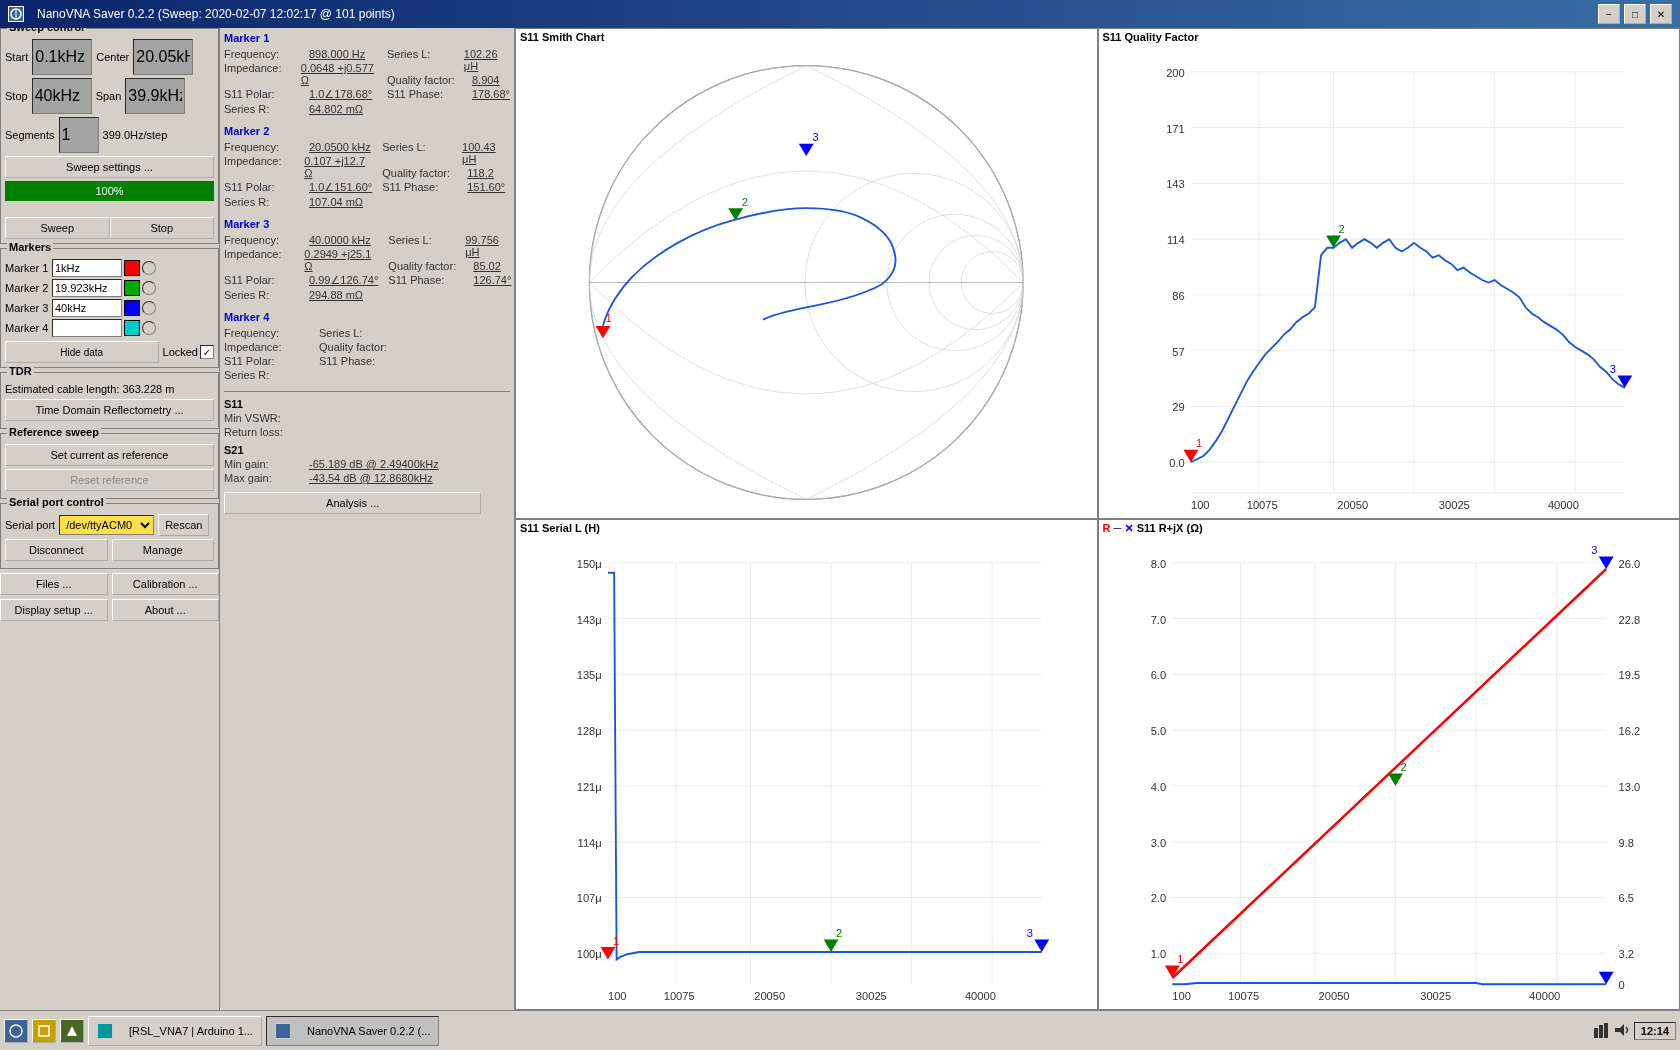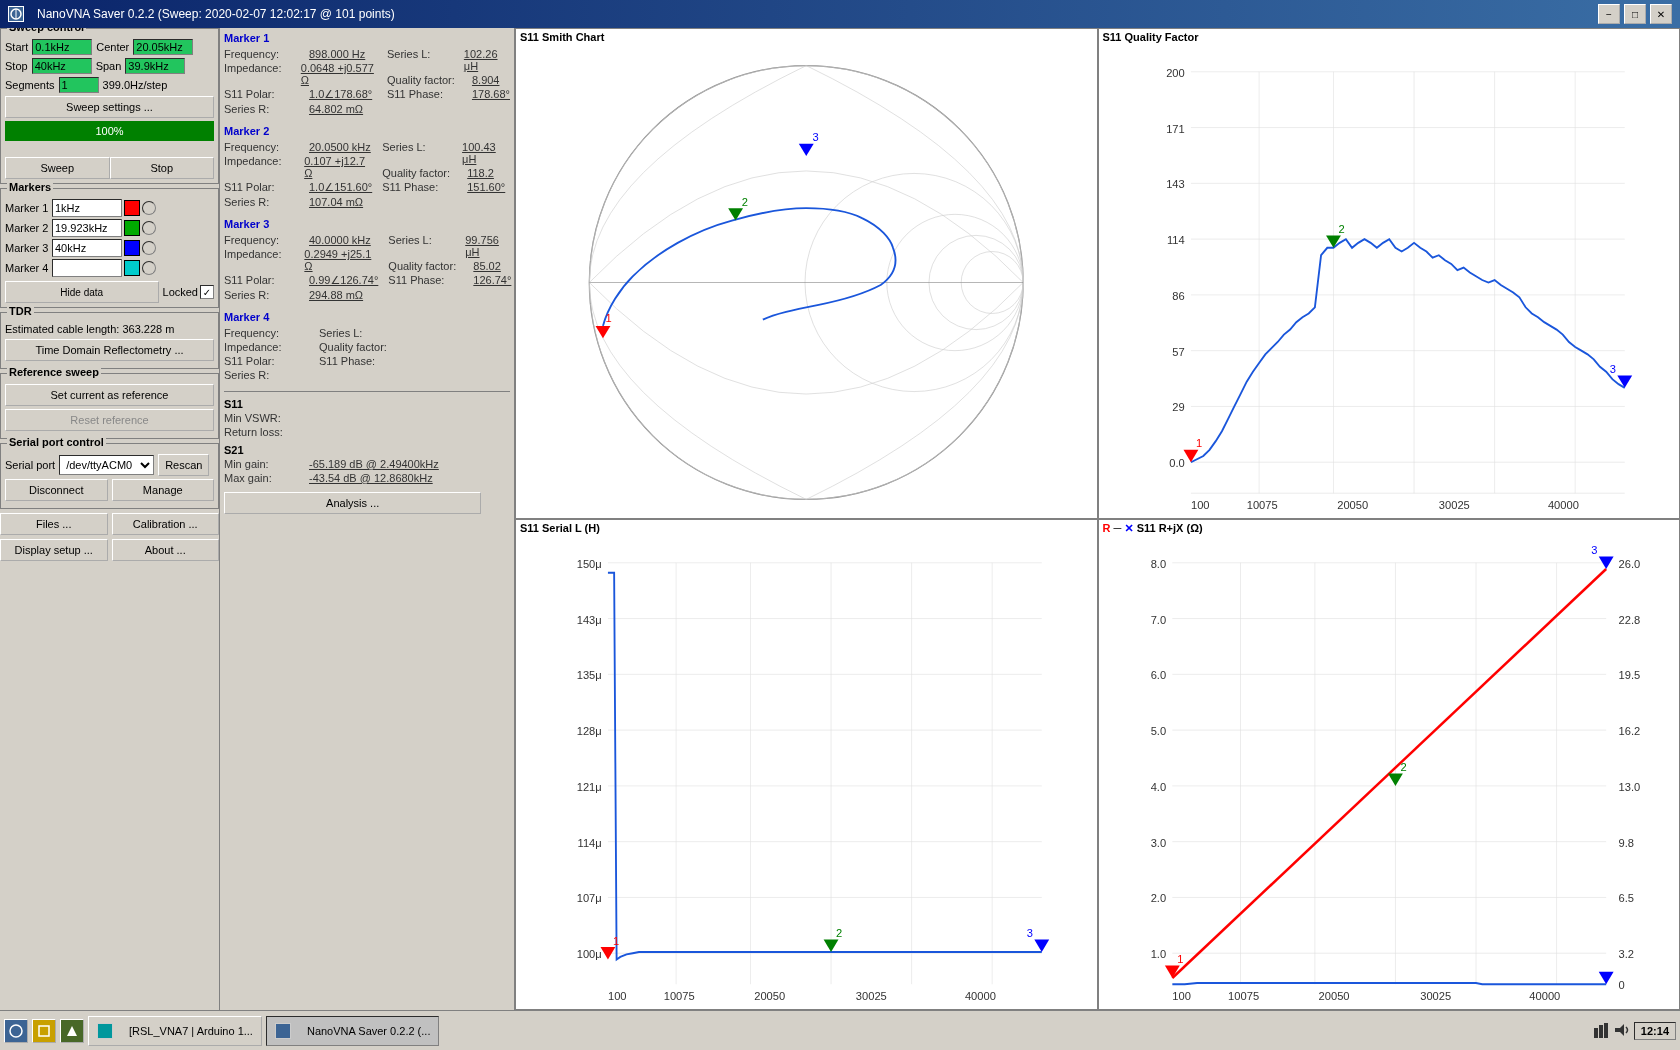--- a/index.html
+++ b/index.html
@@ -71,24 +71,24 @@
       display: flex;
       align-items: center;
       gap: 4px;
       margin-bottom: 3px;
     }
     .label {
       font-size: 11px;
       white-space: nowrap;
     }
     .input-field {
-      background: #22c55e;
+      background: #a3a3a3;
       border: 1px inset #808080;
-      height: 16px;
-      font-size: 11px;
+      height: 36px;
+      font-size: 16px;
       padding: 0 2px;
     }
     .input-small { width: 60px; }
     .btn {
       background: #d4d0c8;
       border: 1px outset #fff;
       height: 22px;
       font-size: 11px;
       cursor: pointer;
       padding: 0 6px;
@@ -248,21 +248,21 @@
       height: 14px;
       border: 1px inset #808080;
       background: white;
       cursor: pointer;
       display: flex;
       align-items: center;
       justify-content: center;
       font-size: 10px;
     }
     .select-box {
-      background: #ffffff;
+      background: #fde047;
       border: 1px inset #808080;
       height: 20px;
       font-size: 11px;
       padding: 0 2px;
       cursor: pointer;
     }
     .sys-tray {
       display: flex;
       align-items: center;
       gap: 4px;

